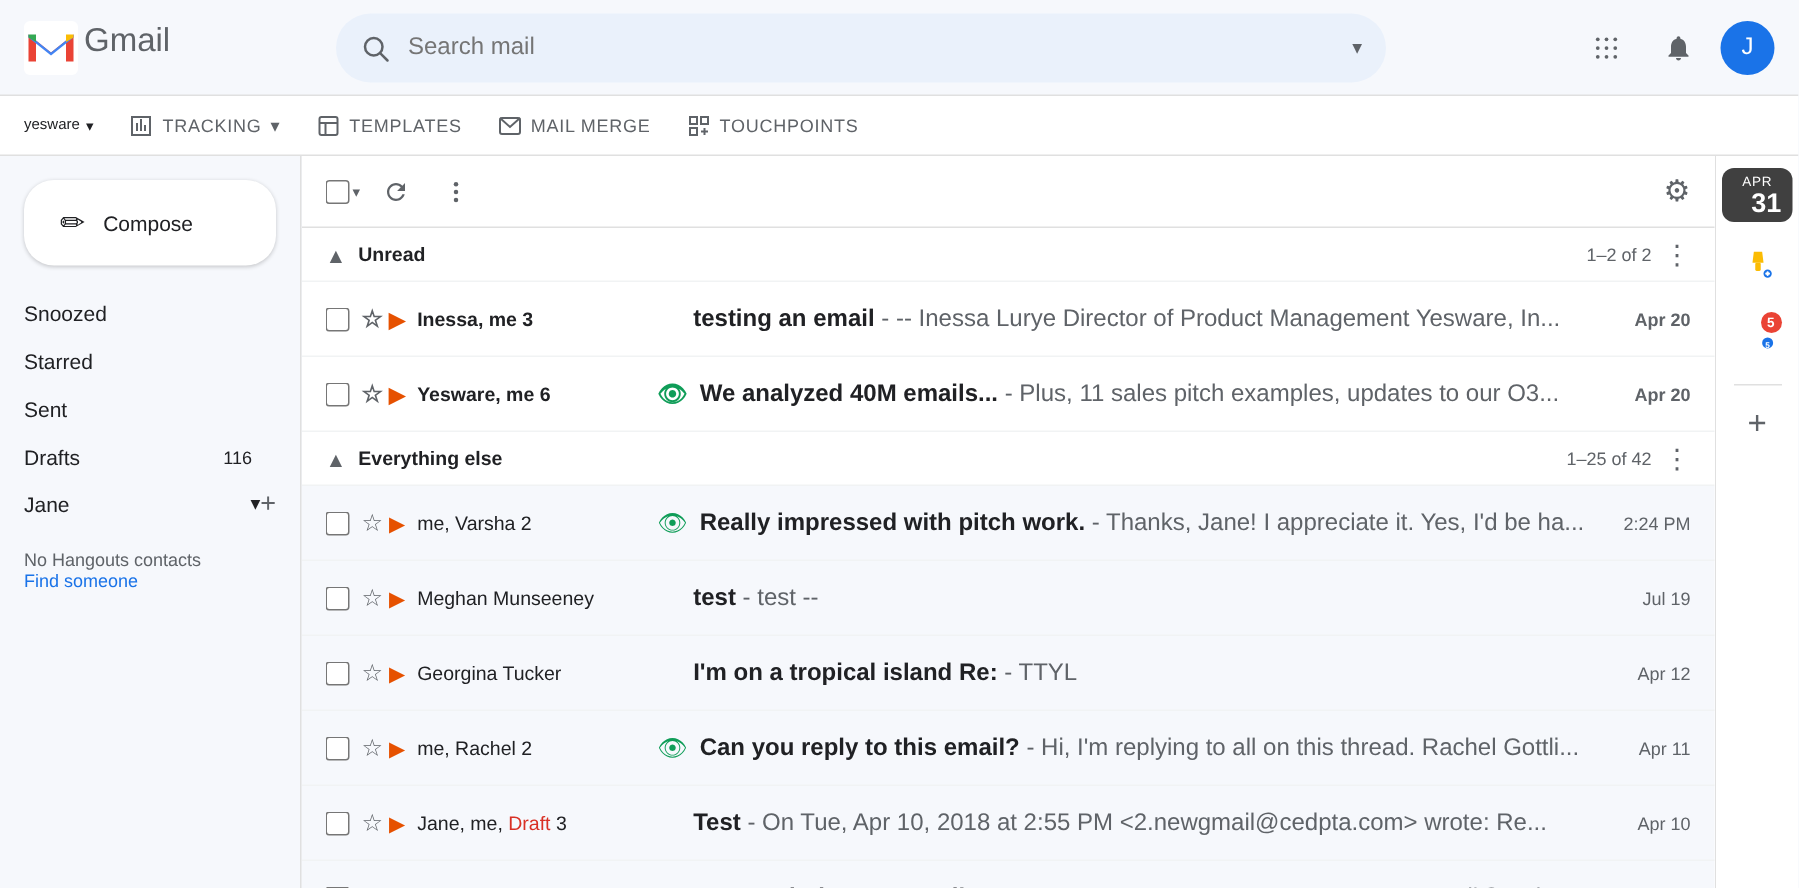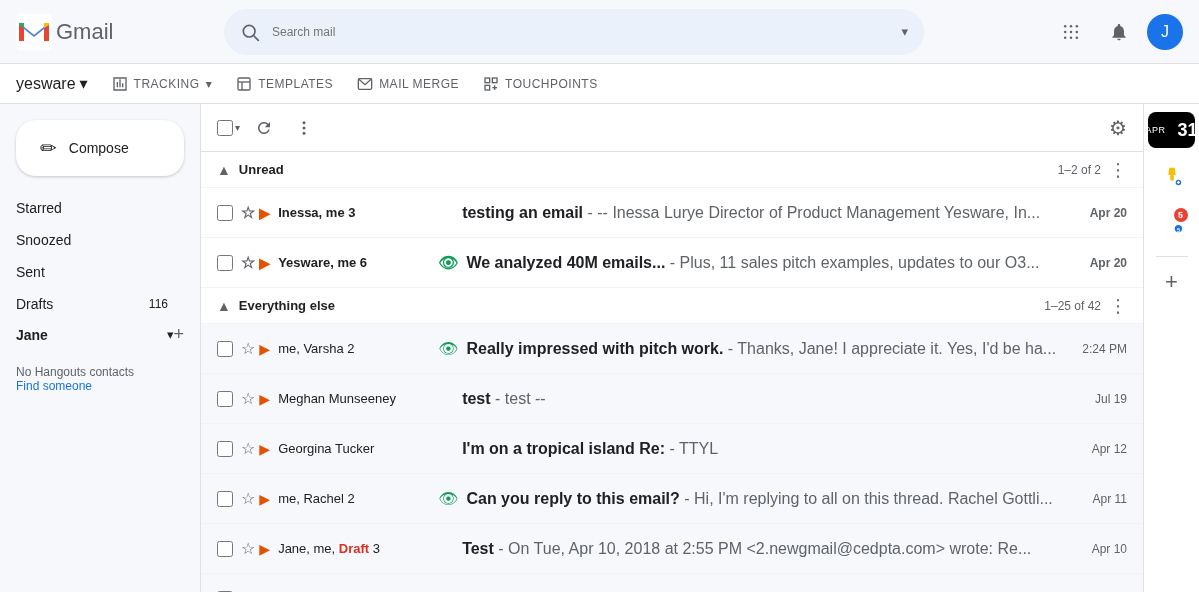--- a/index.html
+++ b/index.html
@@ -4,30 +4,30 @@
   <style>
     * { box-sizing: border-box; margin: 0; padding: 0; }
     body { font-family: Arial, sans-serif; font-size: 13px; background: #f6f8fc; color: #202124; }
 
     
     .top-bar {
       display: flex; align-items: center; height: 64px;
       background: #f6f8fc; padding: 0 16px; gap: 8px;
       border-bottom: 1px solid #e0e0e0;
     }
-    .gmail-logo { display: flex; align-items: center; gap: 4px; width: 200px; }
+    .gmail-logo { display: flex; gap: 4px; width: 200px; }
     .gmail-logo-icon { width: 36px; height: 36px; }
     .gmail-logo-text { font-size: 22px; color: #5f6368; font-weight: 400; }
     .search-bar {
       flex: 1; display: flex; align-items: center; background: #eaf1fb;
       border-radius: 24px; height: 46px; padding: 0 16px; gap: 12px;
       max-width: 700px;
     }
     .search-bar input {
-      border: none; background: transparent; font-size: 12px; outline: none; flex: 1; color: #8b5cf6;
+      border: none; background: transparent; font-size: 16px; outline: none; flex: 1; color: #8b5cf6;
     }
     .search-dropdown { margin-left: auto; cursor: pointer; color: #5f6368; }
     .top-right { margin-left: auto; display: flex; align-items: center; gap: 8px; }
     .icon-btn {
       width: 40px; height: 40px; border-radius: 50%; display: flex; align-items: center;
       justify-content: center; cursor: pointer; color: #5f6368; font-size: 18px;
       border: none; background: transparent;
     }
     .gsuite-btn {
       display: flex; align-items: center; gap: 6px; border: 1px solid #dadce0;
@@ -41,21 +41,21 @@
     }
 
     
     .yesware-bar {
       display: flex; align-items: center; height: 40px;
       background: white; border-bottom: 1px solid #e0e0e0;
       padding: 0 16px; gap: 24px;
     }
     .yesware-brand {
       display: flex; align-items: center; gap: 4px;
-      font-size: 16px; font-weight: 500; cursor: pointer; color: #202124;
+      font-size: 10px; font-weight: 500; cursor: pointer; color: #202124;
     }
     .yesware-nav-item {
       display: flex; align-items: center; gap: 6px;
       font-size: 12px; font-weight: 500; color: #5f6368;
       cursor: pointer; letter-spacing: 0.5px;
     }
 
     
     .main-layout { display: flex; height: calc(592px - 64px - 40px); }
 
@@ -75,21 +75,21 @@
       display: flex; align-items: center; padding: 2px 16px;
       height: 32px; border-radius: 0 16px 16px 0; cursor: pointer;
       font-size: 14px; color: #202124; margin-right: 16px;
     }
     .nav-item-label { flex: 1; }
     .nav-item-count { font-size: 12px; color: #202124; font-weight: 500; }
     .nav-add { font-size: 18px; color: #5f6368; cursor: pointer; }
     .nav-jane-row {
       display: flex; align-items: center; padding: 4px 16px; cursor: pointer;
     }
-    .nav-jane-label { font-size: 14px; flex: 1; font-weight: bold; }
+    .nav-jane-label { font-size: 14px; flex: 1; }
     .no-hangouts { padding: 16px; font-size: 12px; color: #5f6368; }
     .find-someone { color: #1a73e8; cursor: pointer; font-size: 12px; }
 
     
     .email-list { flex: 1; background: white; overflow-y: auto; border-left: 1px solid #e0e0e0; }
     .list-toolbar {
       display: flex; align-items: center; padding: 8px 16px; gap: 8px;
       border-bottom: 1px solid #e0e0e0; height: 48px;
     }
     .checkbox-area { display: flex; align-items: center; gap: 2px; }
@@ -123,39 +123,39 @@
     .row-cb { width: 16px; height: 16px; margin-right: 8px; cursor: pointer; flex-shrink: 0; }
     .row-star { font-size: 16px; margin-right: 4px; color: #5f6368; cursor: pointer; flex-shrink: 0; }
     .row-arrow { color: #e65100; font-size: 14px; margin-right: 8px; flex-shrink: 0; }
     .row-sender { min-width: 160px; max-width: 160px; font-size: 13px; overflow: hidden; text-overflow: ellipsis; white-space: nowrap; flex-shrink: 0; }
     .row-eye { color: #0f9d58; margin-right: 8px; font-size: 16px; flex-shrink: 0; }
     .row-eye-placeholder { width: 24px; flex-shrink: 0; }
     .row-subject { flex: 1; overflow: hidden; text-overflow: ellipsis; white-space: nowrap; font-size: 16px; }
     .row-subject .subject-bold { font-weight: 700; }
     .row-subject .subject-preview { color: #5f6368; font-weight: 400; }
     .row-date { font-size: 12px; color: #5f6368; flex-shrink: 0; min-width: 60px; text-align: right; }
-    .draft-label { color: #d93025; font-weight: 700; }
+    .draft-label { color: #d93025; font-weight: 400; }
 
     
     .email-list::-webkit-scrollbar { width: 8px; }
     .email-list::-webkit-scrollbar-thumb { background: #dadce0; border-radius: 4px; }
 
     
     .right-sidebar {
       width: 56px; min-width: 56px; background: white; border-left: 1px solid #e0e0e0;
       display: flex; flex-direction: column; align-items: center; padding-top: 8px; gap: 8px;
     }
     .right-icon-btn {
       width: 40px; height: 40px; border-radius: 50%; display: flex; align-items: center;
       justify-content: center; cursor: pointer; color: #5f6368; font-size: 20px;
       background: transparent;
     }
     .calendar-badge {
-      background: #000000; color: white; width: 47px; height: 36px;
-      border-radius: 8px; display: flex; align-items: center;
+      background: #404040; color: white; width: 47px; height: 36px;
+      border-radius: 8px; display: flex; flex-direction: column; align-items: center;
       justify-content: center; font-size: 10px; cursor: pointer;
     }
     .calendar-badge .cal-num { font-size: 18px; font-weight: 700; line-height: 1; margin-left: 12px; }
     .tasks-badge { position: relative; }
     .tasks-notif {
       position: absolute; top: 4px; right: 4px; background: #ea4335;
       color: white; font-size: 9px; border-radius: 50%; width: 14px; height: 14px;
       display: flex; align-items: center; justify-content: center; font-weight: 600;
     }
     .divider-h { width: 32px; height: 1px; background: #e0e0e0; margin: 4px 0; }
@@ -254,24 +254,24 @@
 
 <div class="main-layout">
 
   <div class="sidebar">
     <button class="compose-btn">
       <span class="compose-pencil">✏</span>
       <span>Compose</span>
     </button>
 
     <div class="nav-item">
+      <span>Snoozed</span>
+    </div>
+    <div class="nav-item">
       <span>Starred</span>
-    </div>
-    <div class="nav-item">
-      <span>Snoozed</span>
     </div>
     <div class="nav-item">
       <span>Sent</span>
     </div>
     <div class="nav-item">
       <span class="nav-item-label">Drafts</span>
       <span class="nav-item-count">116</span>
     </div>
 
     <div class="nav-jane-row">

